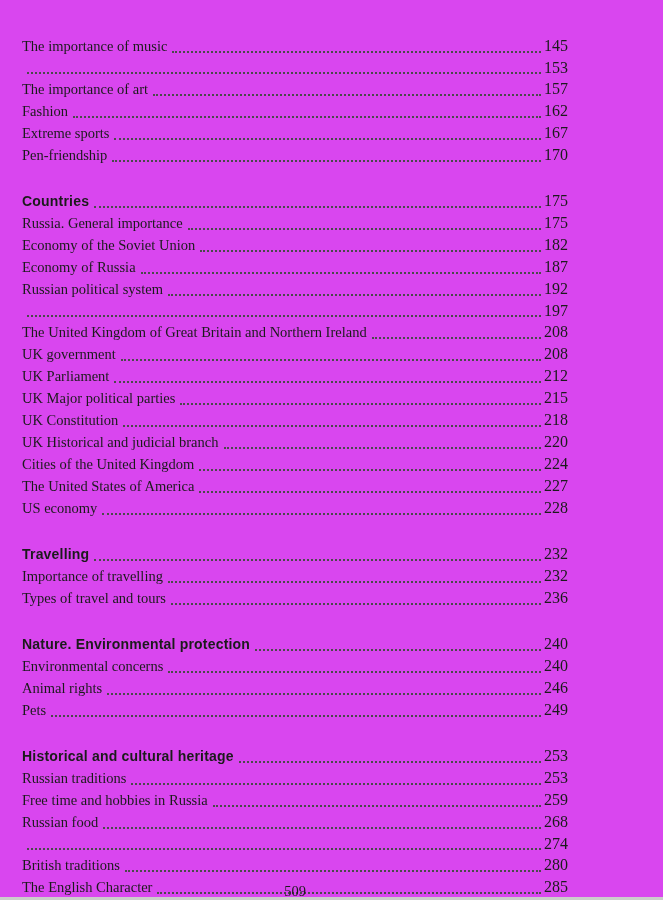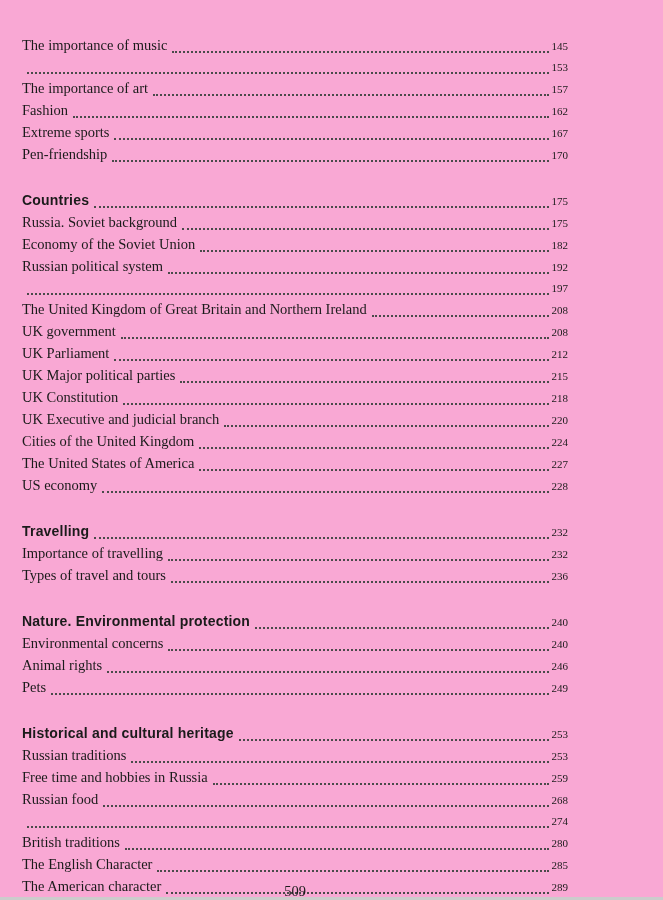--- a/index.html
+++ b/index.html
@@ -11,21 +11,21 @@
     height: 900px;
     background: #fefefe;
     position: relative;
     overflow: hidden;
     font-family: "Liberation Serif", serif;
     color: #1b1b1b;
   }
   .page {
     position: absolute;
     inset: 0;
-    background: #f9a8d4;
+    background: #d946ef;
   }
   .toc {
     position: absolute;
     top: 35px;
     left: 22px;
     width: 546px;
   }
   .toc-row {
     display: flex;
     align-items: baseline;
@@ -47,21 +47,21 @@
   .dots {
     flex: 1;
     min-width: 10px;
     margin: 0 3px 4px 5px;
     border-bottom: 2px dotted #4a4a4a;
     align-self: flex-end;
     height: 0;
   }
   .pagenum {
     white-space: nowrap;
-    font-size: 11px;
+    font-size: 16px;
   }
   .footer {
     position: absolute;
     top: 883px;
     left: 22px;
     width: 546px;
     text-align: center;
     font-size: 14.5px;
   }
   .bottom-edge {
@@ -106,30 +106,35 @@
         <span class="label">Pen-friendship</span>
         <span class="dots"></span>
         <span class="pagenum">170</span>
       </div>
       <div class="toc-row heading gap">
         <span class="label">Countries</span>
         <span class="dots"></span>
         <span class="pagenum">175</span>
       </div>
       <div class="toc-row">
-        <span class="label">Russia. Soviet background</span>
+        <span class="label">Russia. General importance</span>
         <span class="dots"></span>
         <span class="pagenum">175</span>
       </div>
       <div class="toc-row">
         <span class="label">Economy of the Soviet Union</span>
         <span class="dots"></span>
         <span class="pagenum">182</span>
       </div>
       <div class="toc-row">
+        <span class="label">Economy of Russia</span>
+        <span class="dots"></span>
+        <span class="pagenum">187</span>
+      </div>
+      <div class="toc-row">
         <span class="label">Russian political system</span>
         <span class="dots"></span>
         <span class="pagenum">192</span>
       </div>
       <div class="toc-row">
         <span class="dots"></span>
         <span class="pagenum">197</span>
       </div>
       <div class="toc-row">
         <span class="label">The United Kingdom of Great Britain and Northern Ireland</span>
@@ -150,21 +155,21 @@
         <span class="label">UK Major political parties</span>
         <span class="dots"></span>
         <span class="pagenum">215</span>
       </div>
       <div class="toc-row">
         <span class="label">UK Constitution</span>
         <span class="dots"></span>
         <span class="pagenum">218</span>
       </div>
       <div class="toc-row">
-        <span class="label">UK Executive and judicial branch</span>
+        <span class="label">UK Historical and judicial branch</span>
         <span class="dots"></span>
         <span class="pagenum">220</span>
       </div>
       <div class="toc-row">
         <span class="label">Cities of the United Kingdom</span>
         <span class="dots"></span>
         <span class="pagenum">224</span>
       </div>
       <div class="toc-row">
         <span class="label">The United States of America</span>

